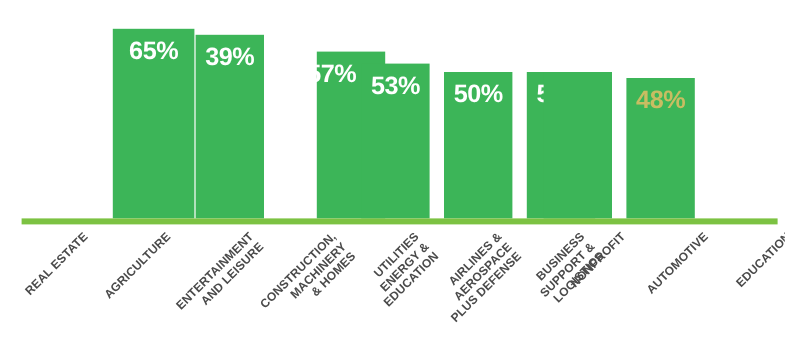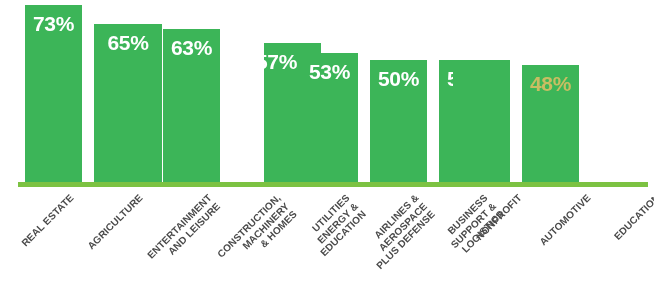--- a/index.html
+++ b/index.html
@@ -92,33 +92,29 @@
     letter-spacing: 0.1px;
   }
 </style>
 </head>
 <body>
 
 <div id="chart-root">
 
   <div id="plot-area">
 
-    <div class="bar-group" style="left:25px; width:57px; height:177px;">
-      <div class="bar"></div>
-      <span class="bar-value">73%</span>
-    </div>
 
     <div class="bar-group" style="left:94px; width:68px; height:158px;">
       <div class="bar"></div>
       <span class="bar-value">65%</span>
     </div>
 
     <div class="bar-group" style="left:163px; width:57px; height:153px;">
       <div class="bar"></div>
-      <span class="bar-value">63%</span>
+      <span class="bar-value">39%</span>
     </div>
 
     <div class="bar-group" style="left:232px; width:57px; height:139px;padding-left:32px;">
       <div class="bar"></div>
       <span class="bar-value">57%</span>
     </div>
 
     <div class="bar-group" style="left:301px; width:57px; height:129px;text-decoration:underline;">
       <div class="bar"></div>
       <span class="bar-value">53%</span>

